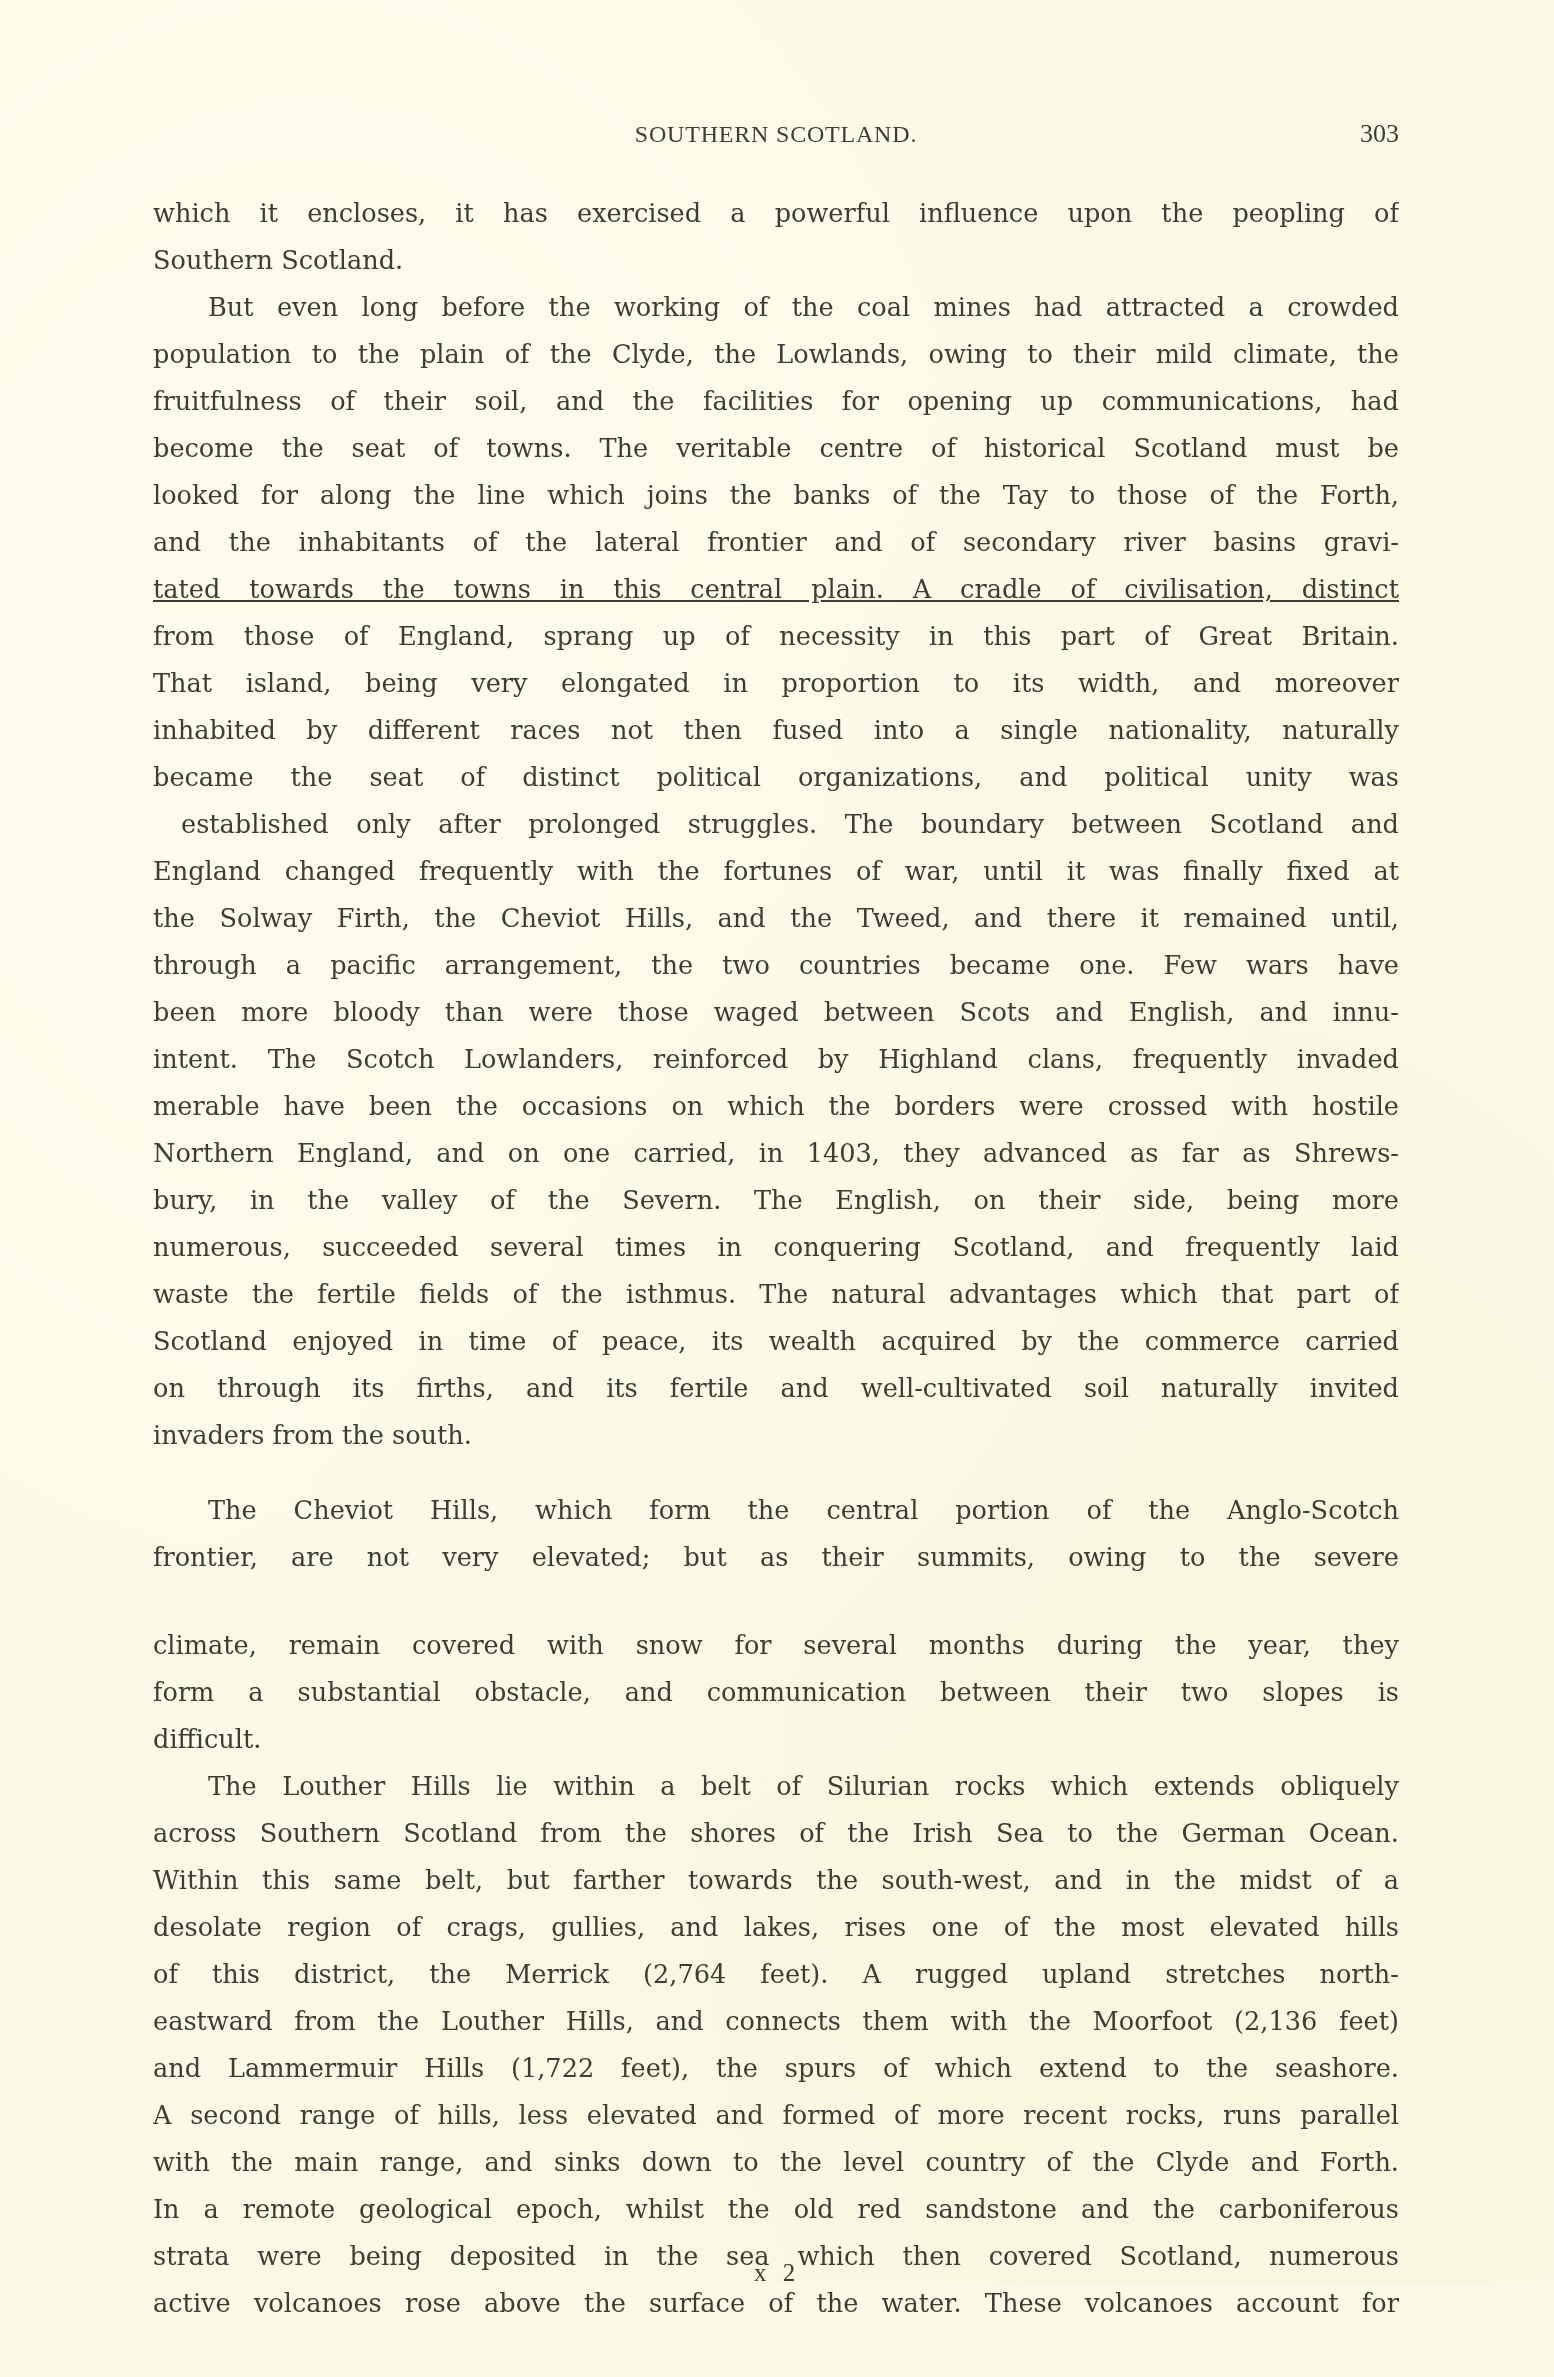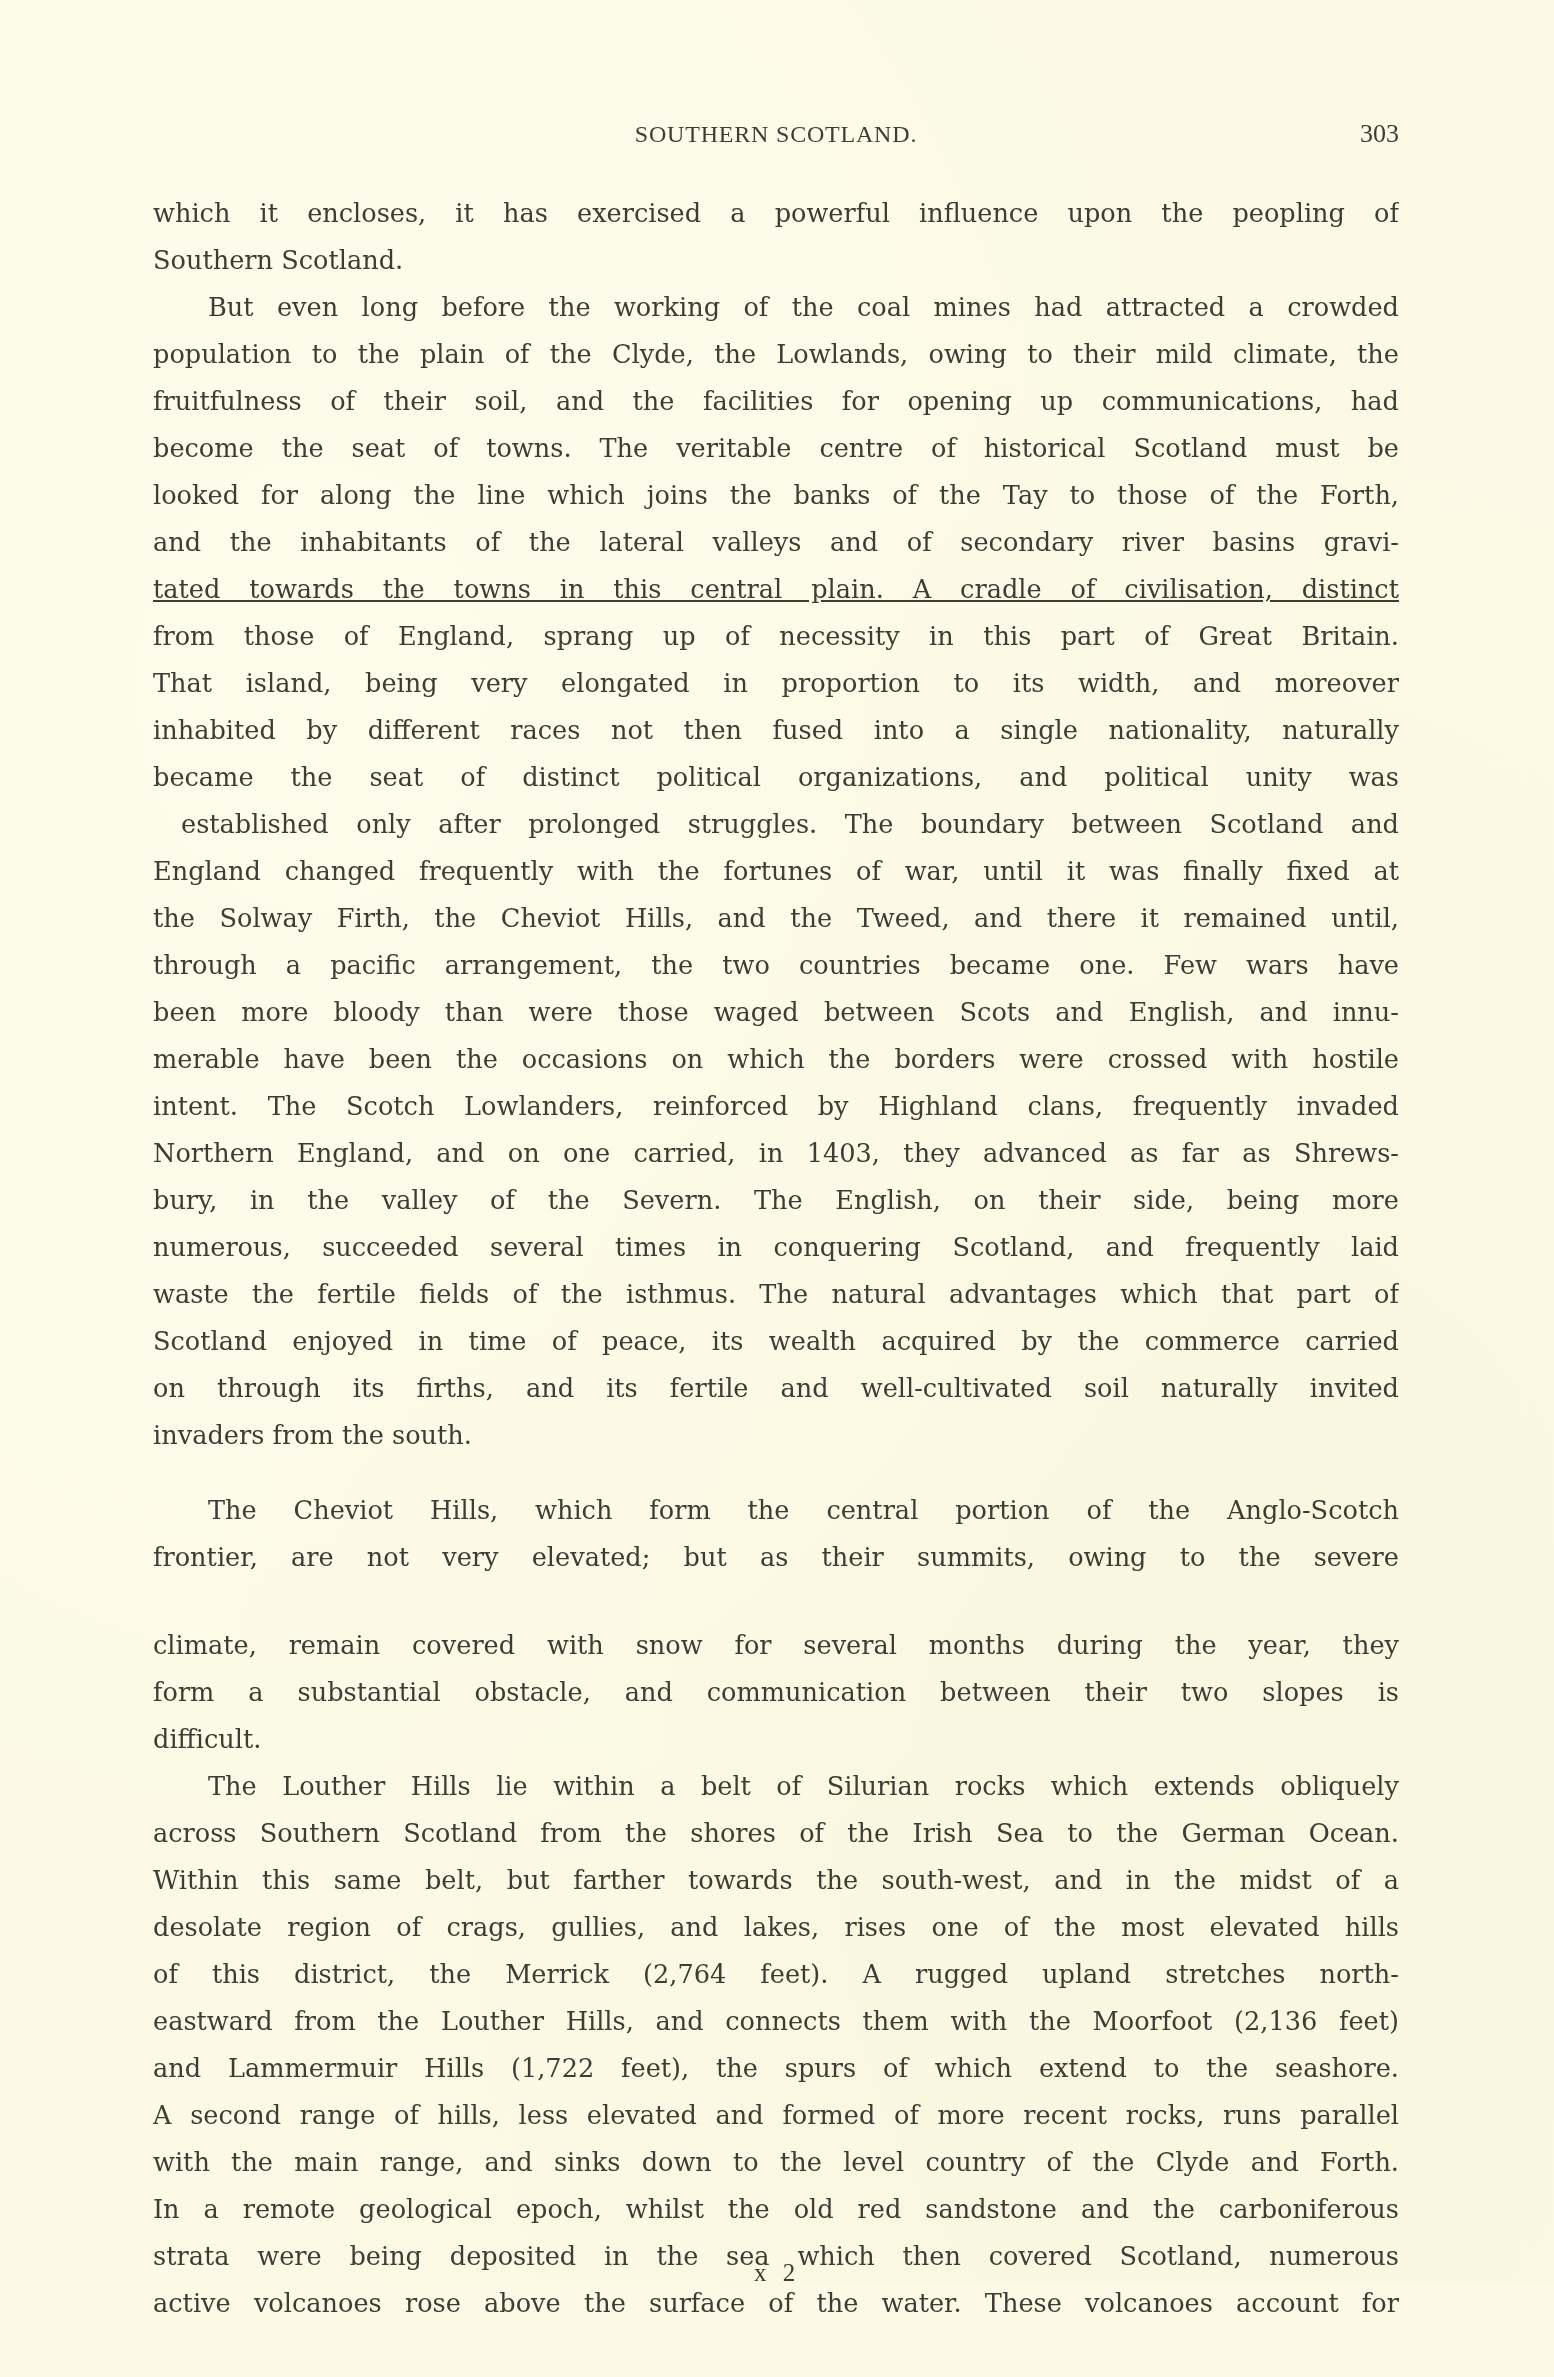--- a/index.html
+++ b/index.html
@@ -96,33 +96,33 @@
   </div>
 
   <div class="body-text" id="body-text">
       <span class="line" style="white-space: normal; height: 47px; overflow: hidden;">which it encloses, it has exercised a powerful influence upon the peopling of</span>
       <span class="line last">Southern Scotland.</span>
       <span class="line indent" style="white-space: normal; height: 47px; overflow: hidden;">But even long before the working of the coal mines had attracted a crowded</span>
       <span class="line" style="white-space: normal; height: 47px; overflow: hidden;">population to the plain of the Clyde, the Lowlands, owing to their mild climate, the</span>
       <span class="line" style="white-space: normal; height: 47px; overflow: hidden;">fruitfulness of their soil, and the facilities for opening up communications, had</span>
       <span class="line" style="white-space: normal; height: 47px; overflow: hidden;">become the seat of towns. The veritable centre of historical Scotland must be</span>
       <span class="line" style="white-space: normal; height: 47px; overflow: hidden;">looked for along the line which joins the banks of the Tay to those of the Forth,</span>
-      <span class="line" style="white-space: normal; height: 47px; overflow: hidden;">and the inhabitants of the lateral valleys and of secondary river basins gravi-</span>
+      <span class="line" style="white-space: normal; height: 47px; overflow: hidden;">and the inhabitants of the lateral frontier and of secondary river basins gravi-</span>
       <span class="line" style="white-space: normal; height: 47px; overflow: hidden; text-decoration: underline;">tated towards the towns in this central plain. A cradle of civilisation, distinct</span>
       <span class="line" style="white-space: normal; height: 47px; overflow: hidden;">from those of England, sprang up of necessity in this part of Great Britain.</span>
       <span class="line" style="white-space: normal; height: 47px; overflow: hidden;">That island, being very elongated in proportion to its width, and moreover</span>
       <span class="line" style="white-space: normal; height: 47px; overflow: hidden;">inhabited by different races not then fused into a single nationality, naturally</span>
       <span class="line" style="white-space: normal; height: 47px; overflow: hidden;">became the seat of distinct political organizations, and political unity was</span>
       <span class="line" style="white-space: normal; height: 47px; overflow: hidden; margin-left: 28px;">established only after prolonged struggles. The boundary between Scotland and</span>
       <span class="line" style="white-space: normal; height: 47px; overflow: hidden;">England changed frequently with the fortunes of war, until it was finally fixed at</span>
       <span class="line" style="white-space: normal; height: 47px; overflow: hidden;">the Solway Firth, the Cheviot Hills, and the Tweed, and there it remained until,</span>
       <span class="line" style="white-space: normal; height: 47px; overflow: hidden;">through a pacific arrangement, the two countries became one. Few wars have</span>
       <span class="line" style="white-space: normal; height: 47px; overflow: hidden;">been more bloody than were those waged between Scots and English, and innu-</span>
+      <span class="line" style="white-space: normal; height: 47px; overflow: hidden;">intent. The Scotch Lowlanders, reinforced by Highland clans, frequently invaded</span>
       <span class="line" style="white-space: normal; height: 47px; overflow: hidden;">merable have been the occasions on which the borders were crossed with hostile</span>
-      <span class="line" style="white-space: normal; height: 47px; overflow: hidden;">intent. The Scotch Lowlanders, reinforced by Highland clans, frequently invaded</span>
       <span class="line" style="white-space: normal; height: 47px; overflow: hidden;">Northern England, and on one carried, in 1403, they advanced as far as Shrews-</span>
       <span class="line" style="white-space: normal; height: 47px; overflow: hidden;">bury, in the valley of the Severn. The English, on their side, being more</span>
       <span class="line" style="white-space: normal; height: 47px; overflow: hidden;">numerous, succeeded several times in conquering Scotland, and frequently laid</span>
       <span class="line" style="white-space: normal; height: 47px; overflow: hidden;">waste the fertile fields of the isthmus. The natural advantages which that part of</span>
       <span class="line" style="white-space: normal; height: 47px; overflow: hidden;">Scotland enjoyed in time of peace, its wealth acquired by the commerce carried</span>
       <span class="line" style="white-space: normal; height: 47px; overflow: hidden;">on through its firths, and its fertile and well-cultivated soil naturally invited</span>
       <span class="line last">invaders from the south.</span>
       <span class="line indent" style="white-space: normal; height: 47px; overflow: hidden; margin-top: 28px;">The Cheviot Hills, which form the central portion of the Anglo-Scotch</span>
       <span class="line" style="white-space: normal; height: 47px; overflow: hidden;">frontier, are not very elevated; but as their summits, owing to the severe</span>
       <span class="line" style="white-space: normal; height: 47px; overflow: hidden; margin-top: 41px;">climate, remain covered with snow for several months during the year, they</span>

